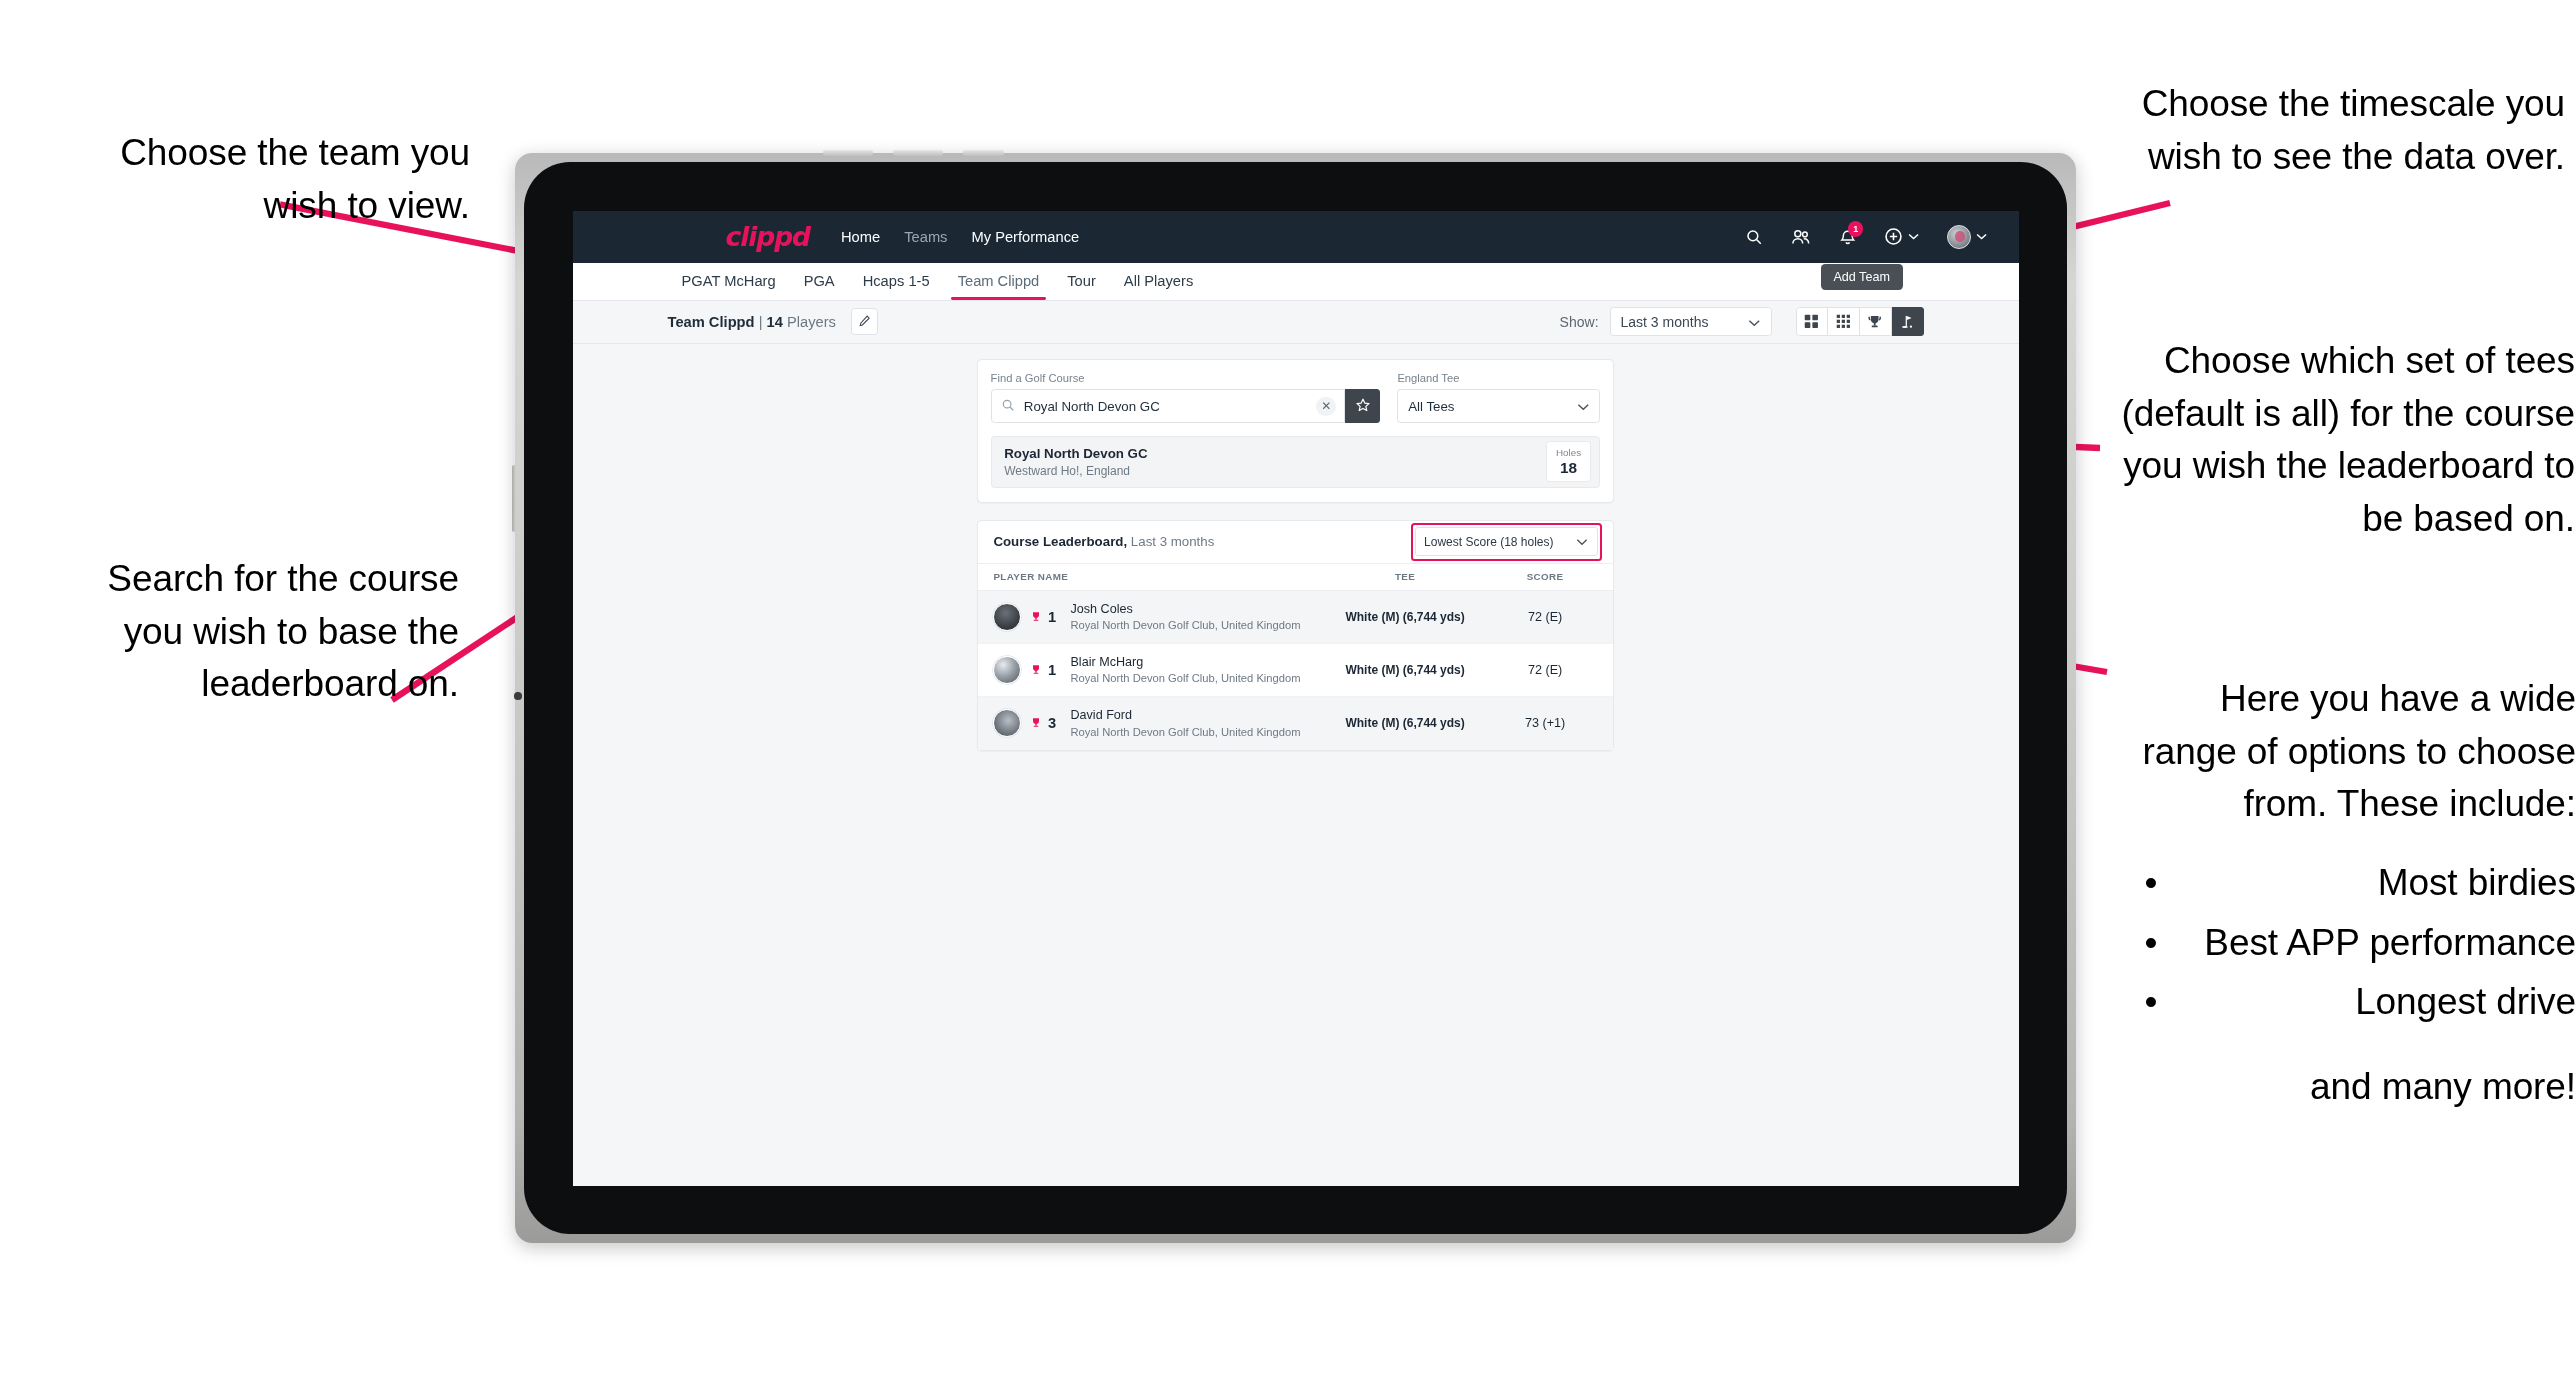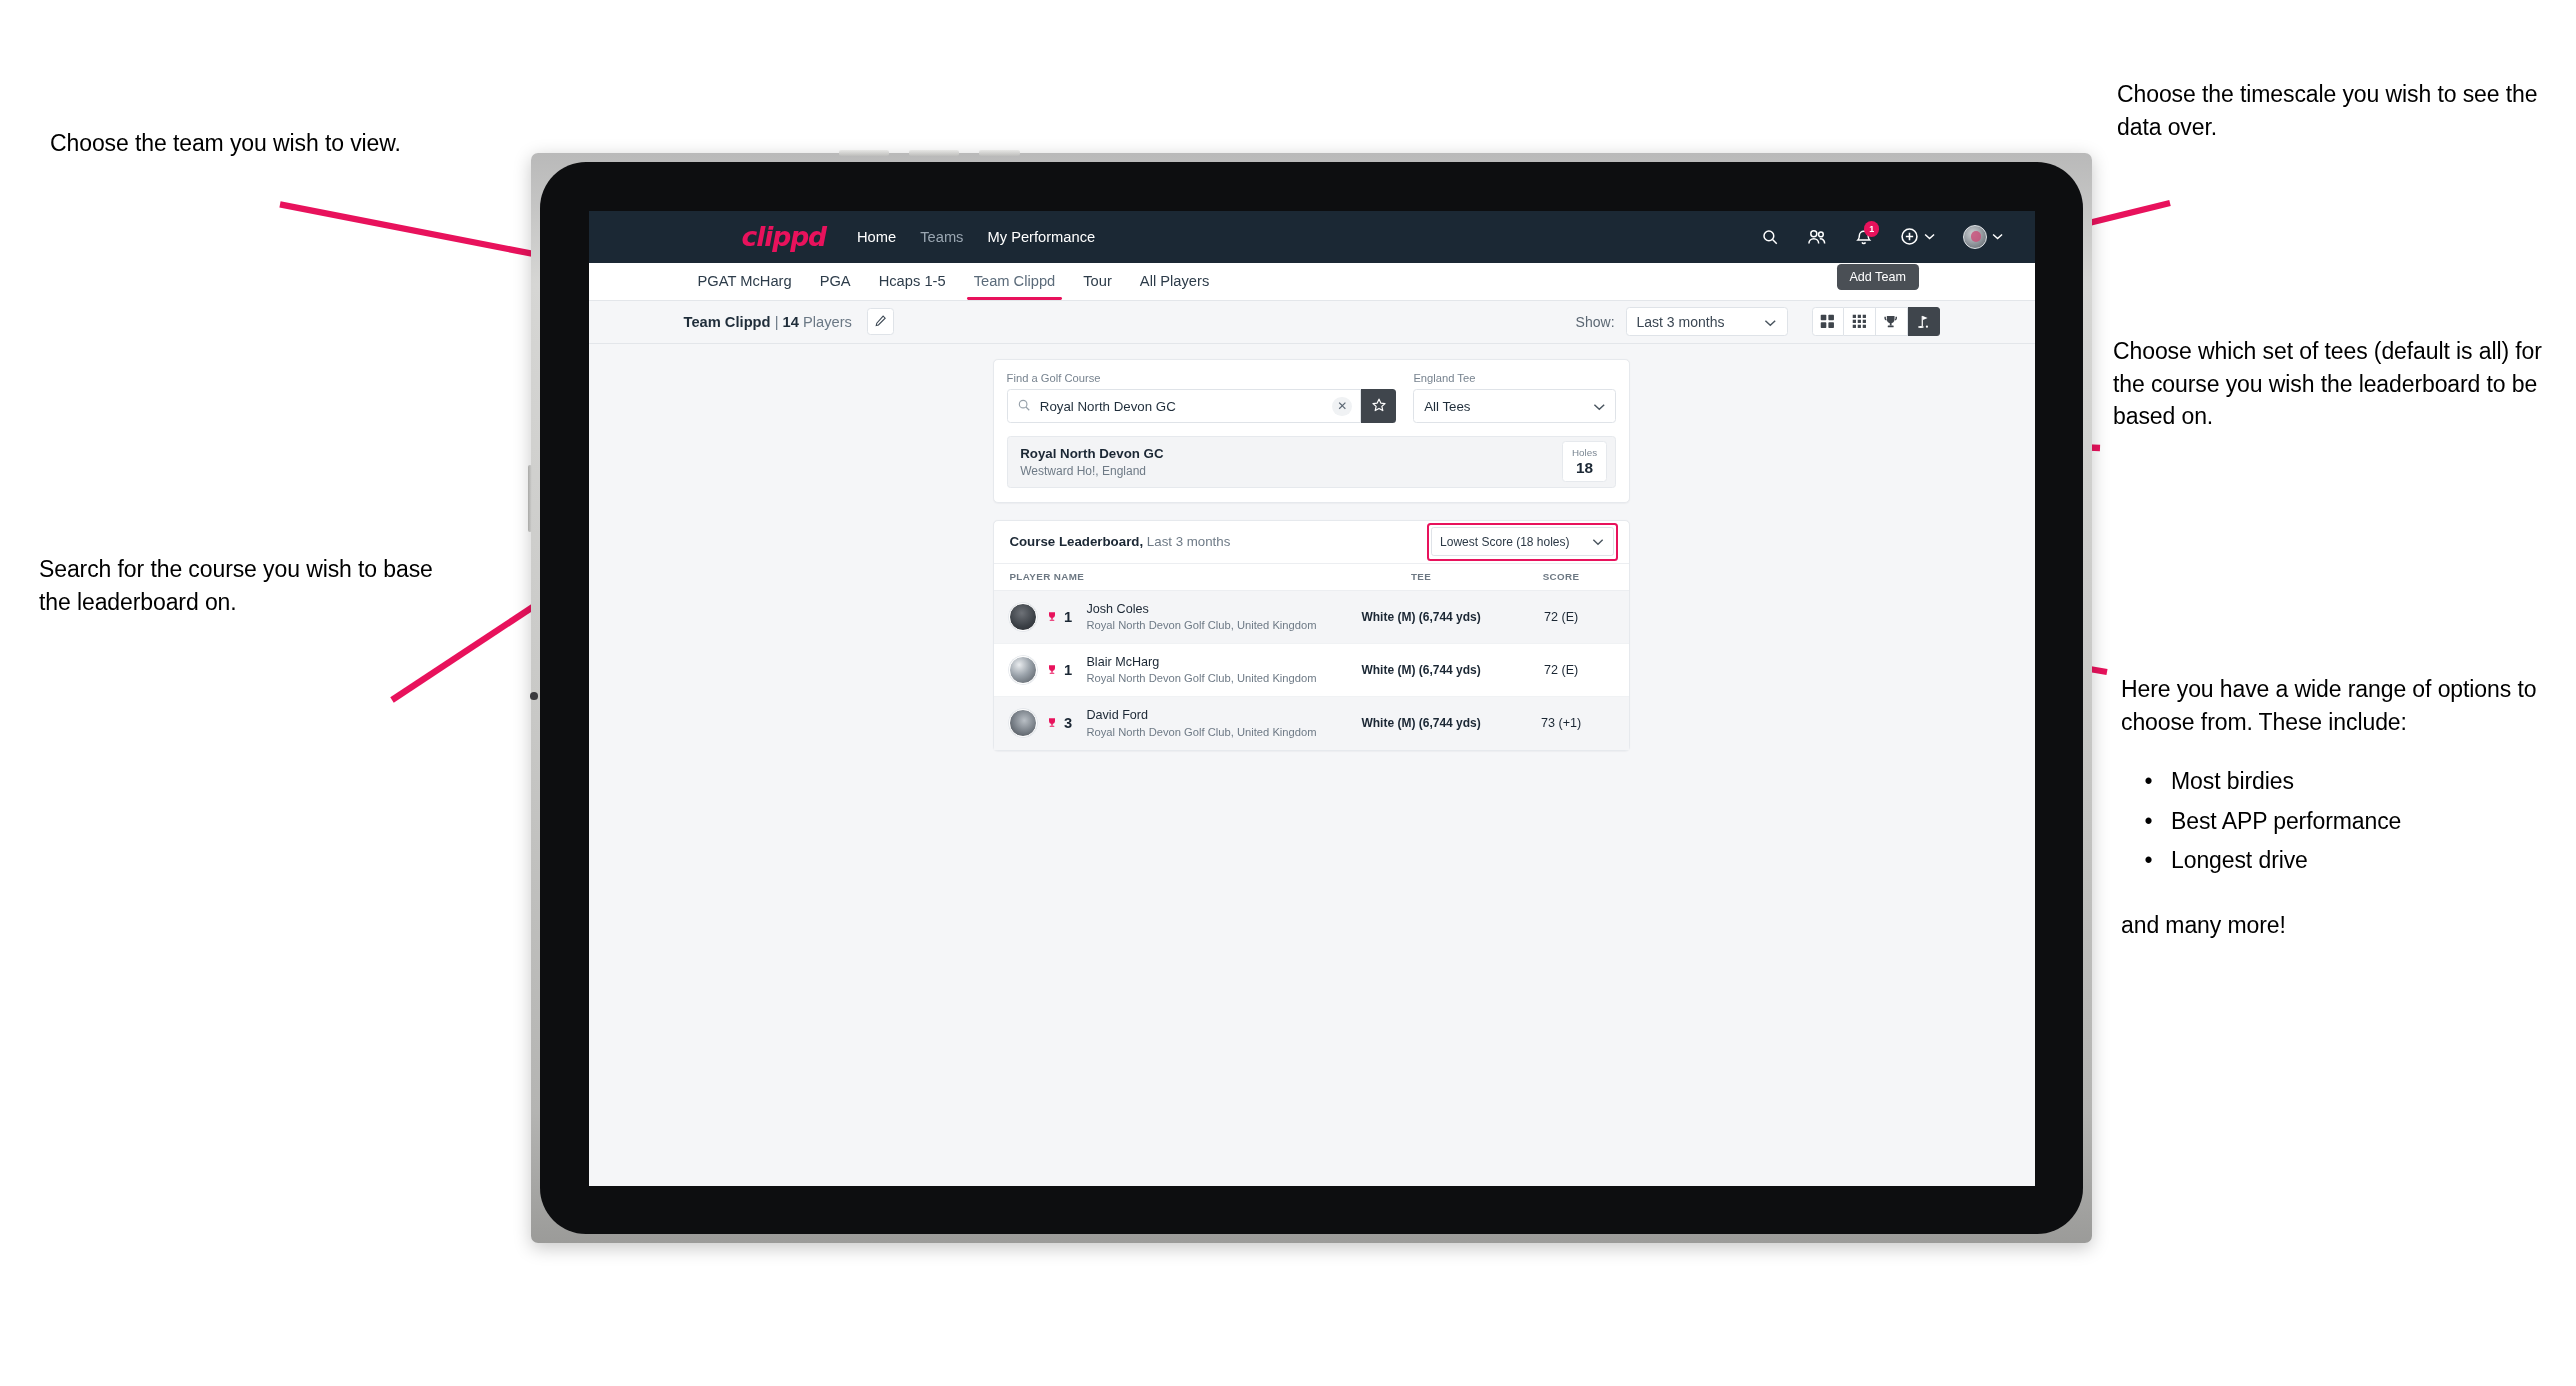--- a/index.html
+++ b/index.html
@@ -8,24 +8,25 @@
     background: #ffffff;
     font-family: "Liberation Sans", sans-serif;
     position: relative;
     overflow: hidden;
   }
 
   
   .anno {
     position: absolute;
     color: #000000;
-    font-size: 23px;
+    font-size: 37px;
     line-height: 1.42;
     font-family: "Liberation Sans", sans-serif;
     letter-spacing: -0.1px;
+    text-align: right;
   }
   #anno-team   { left: 50px;  top: 127px;  width: 420px; }
   #anno-search { left: 39px;  top: 553px;  width: 420px; }
   #anno-time   { left: 2117px; top: 78px; width: 448px; }
   #anno-tees   { left: 2113px; top: 335px; width: 462px; }
   #anno-opts   { left: 2121px; top: 673px; width: 455px; }
   .anno ul { margin: 26.6px 0 0 0; padding-left: 50px; list-style: none; }
   .anno li { margin-bottom: 7px; position: relative; }
   .anno li::before {
     content: "\2022";
@@ -39,26 +40,26 @@
   .arrow-layer {
     position: absolute;
     left: 0; top: 0;
     width: 2576px; height: 1386px;
     pointer-events: none;
   }
 
   
   #tablet {
     position: absolute;
-    left: 531px;
+    left: 515px;
     top: 153px;
     width: 1561px;
     height: 1090px;
     background: linear-gradient(180deg,#b9b9b9 0%,#d6d6d4 12%,#c9c9c7 50%,#b4b4b2 88%,#9b9b99 100%);
-    border-radius: 7px;
+    border-radius: 17px;
     padding: 9px;
     box-shadow: 0 4.2px 18px rgba(0,0,0,0.22);
   }
   #tablet-bezel {
     width: 100%; height: 100%;
     background: #0d0e10;
     border-radius: 46px;
     padding: 18px 17px;
     display: flex;
     align-items: center;

